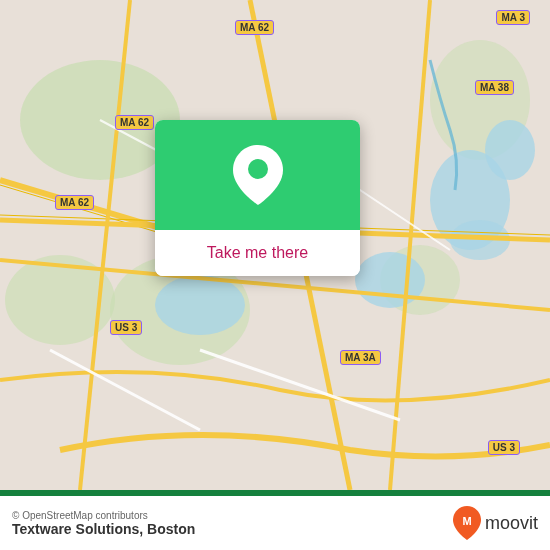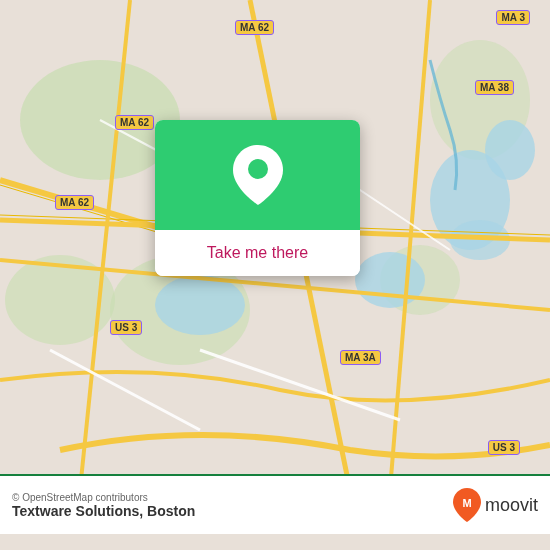--- a/index.html
+++ b/index.html
@@ -28,30 +28,30 @@
       font-size: 10px;
       font-weight: bold;
       padding: 1px 4px;
       color: #333;
       white-space: nowrap;
     }
 
     
     #bottom-bar {
       position: absolute;
-      bottom: 16px;
+      bottom: 0;
       left: 0;
       right: 0;
       height: 60px;
       background: white;
       display: flex;
       align-items: center;
       justify-content: space-between;
       padding: 0 12px;
-      border-top: 2px solid #15803d;
+      border-top: 6px solid #15803d;
       z-index: 10;
     }
 
     #bottom-left {
       display: flex;
       flex-direction: column;
     }
 
     #copyright-text {
       font-size: 10px;

